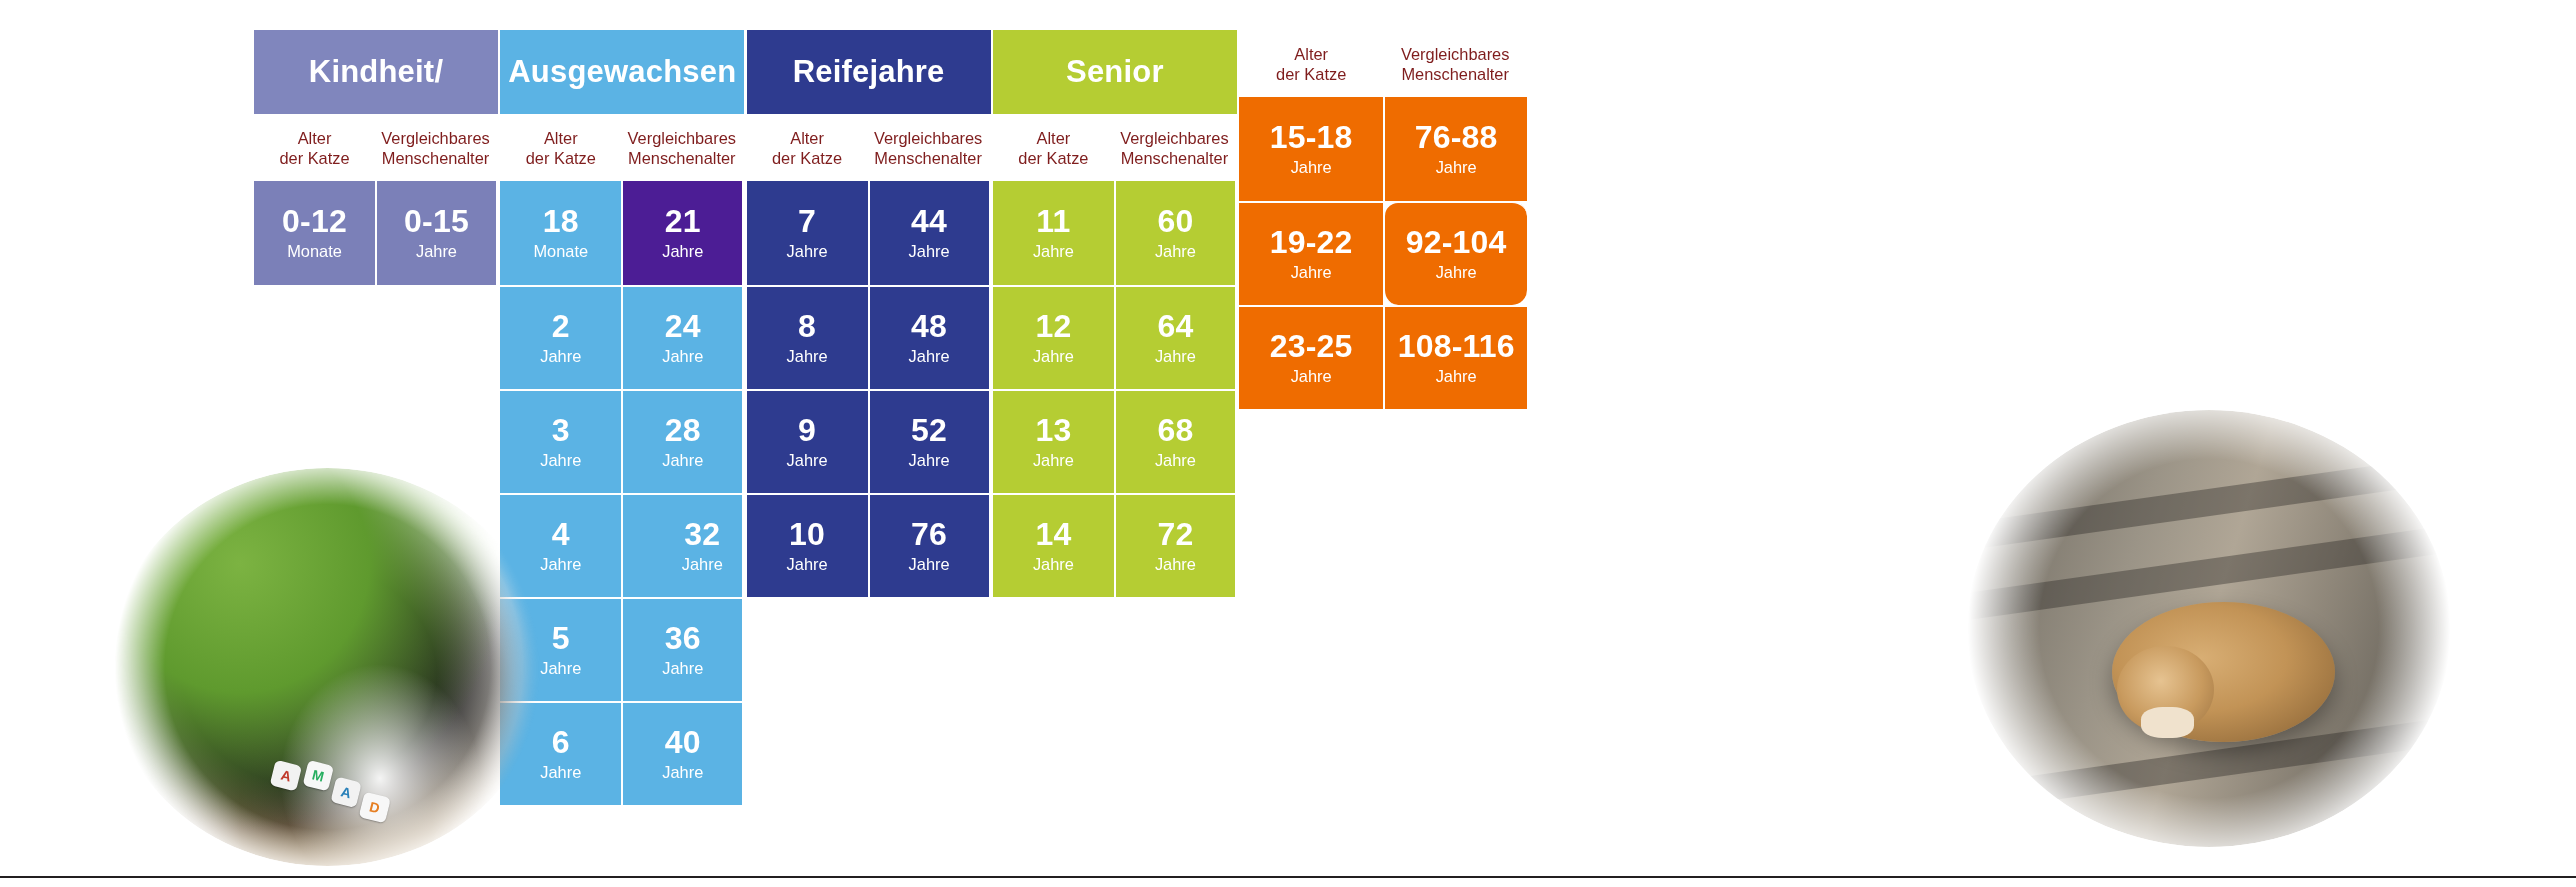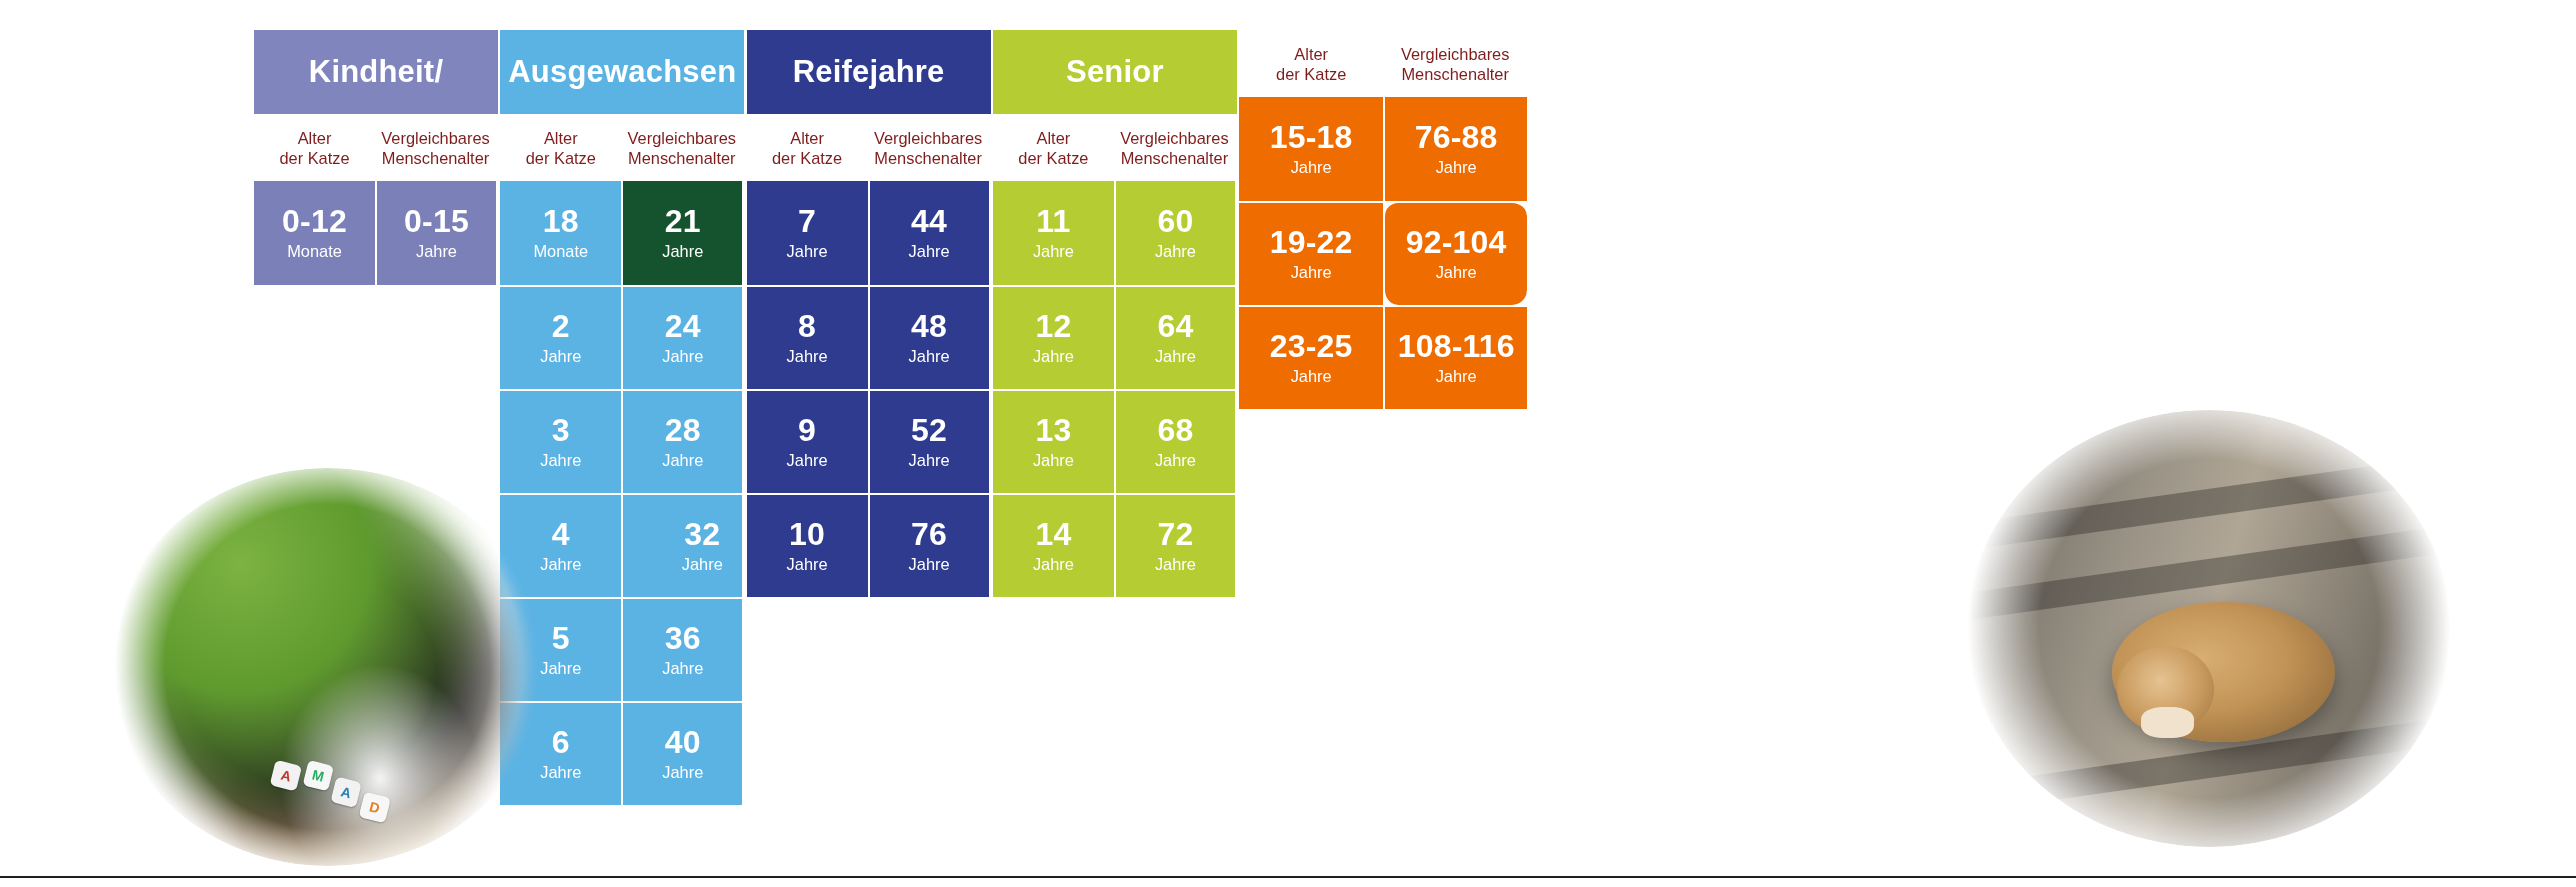--- a/index.html
+++ b/index.html
@@ -251,21 +251,21 @@
             <span>Vergleichbares</span>
             <span>Menschenalter</span>
           </div>
         </div>
         <div class="rows">
           <div class="row">
             <div class="cell" style="background: rgb(91, 179, 228);">
               <div class="big">18</div>
               <div class="small">Monate</div>
             </div>
-            <div class="cell" style="background: #14532d;">
+            <div class="cell" style="background: #4c1d95;">
               <div class="big">21</div>
               <div class="small">Jahre</div>
             </div>
           </div>
           <div class="row">
             <div class="cell" style="background: rgb(91, 179, 228);">
               <div class="big">2</div>
               <div class="small">Jahre</div>
             </div>
             <div class="cell" style="background: rgb(91, 179, 228);">

